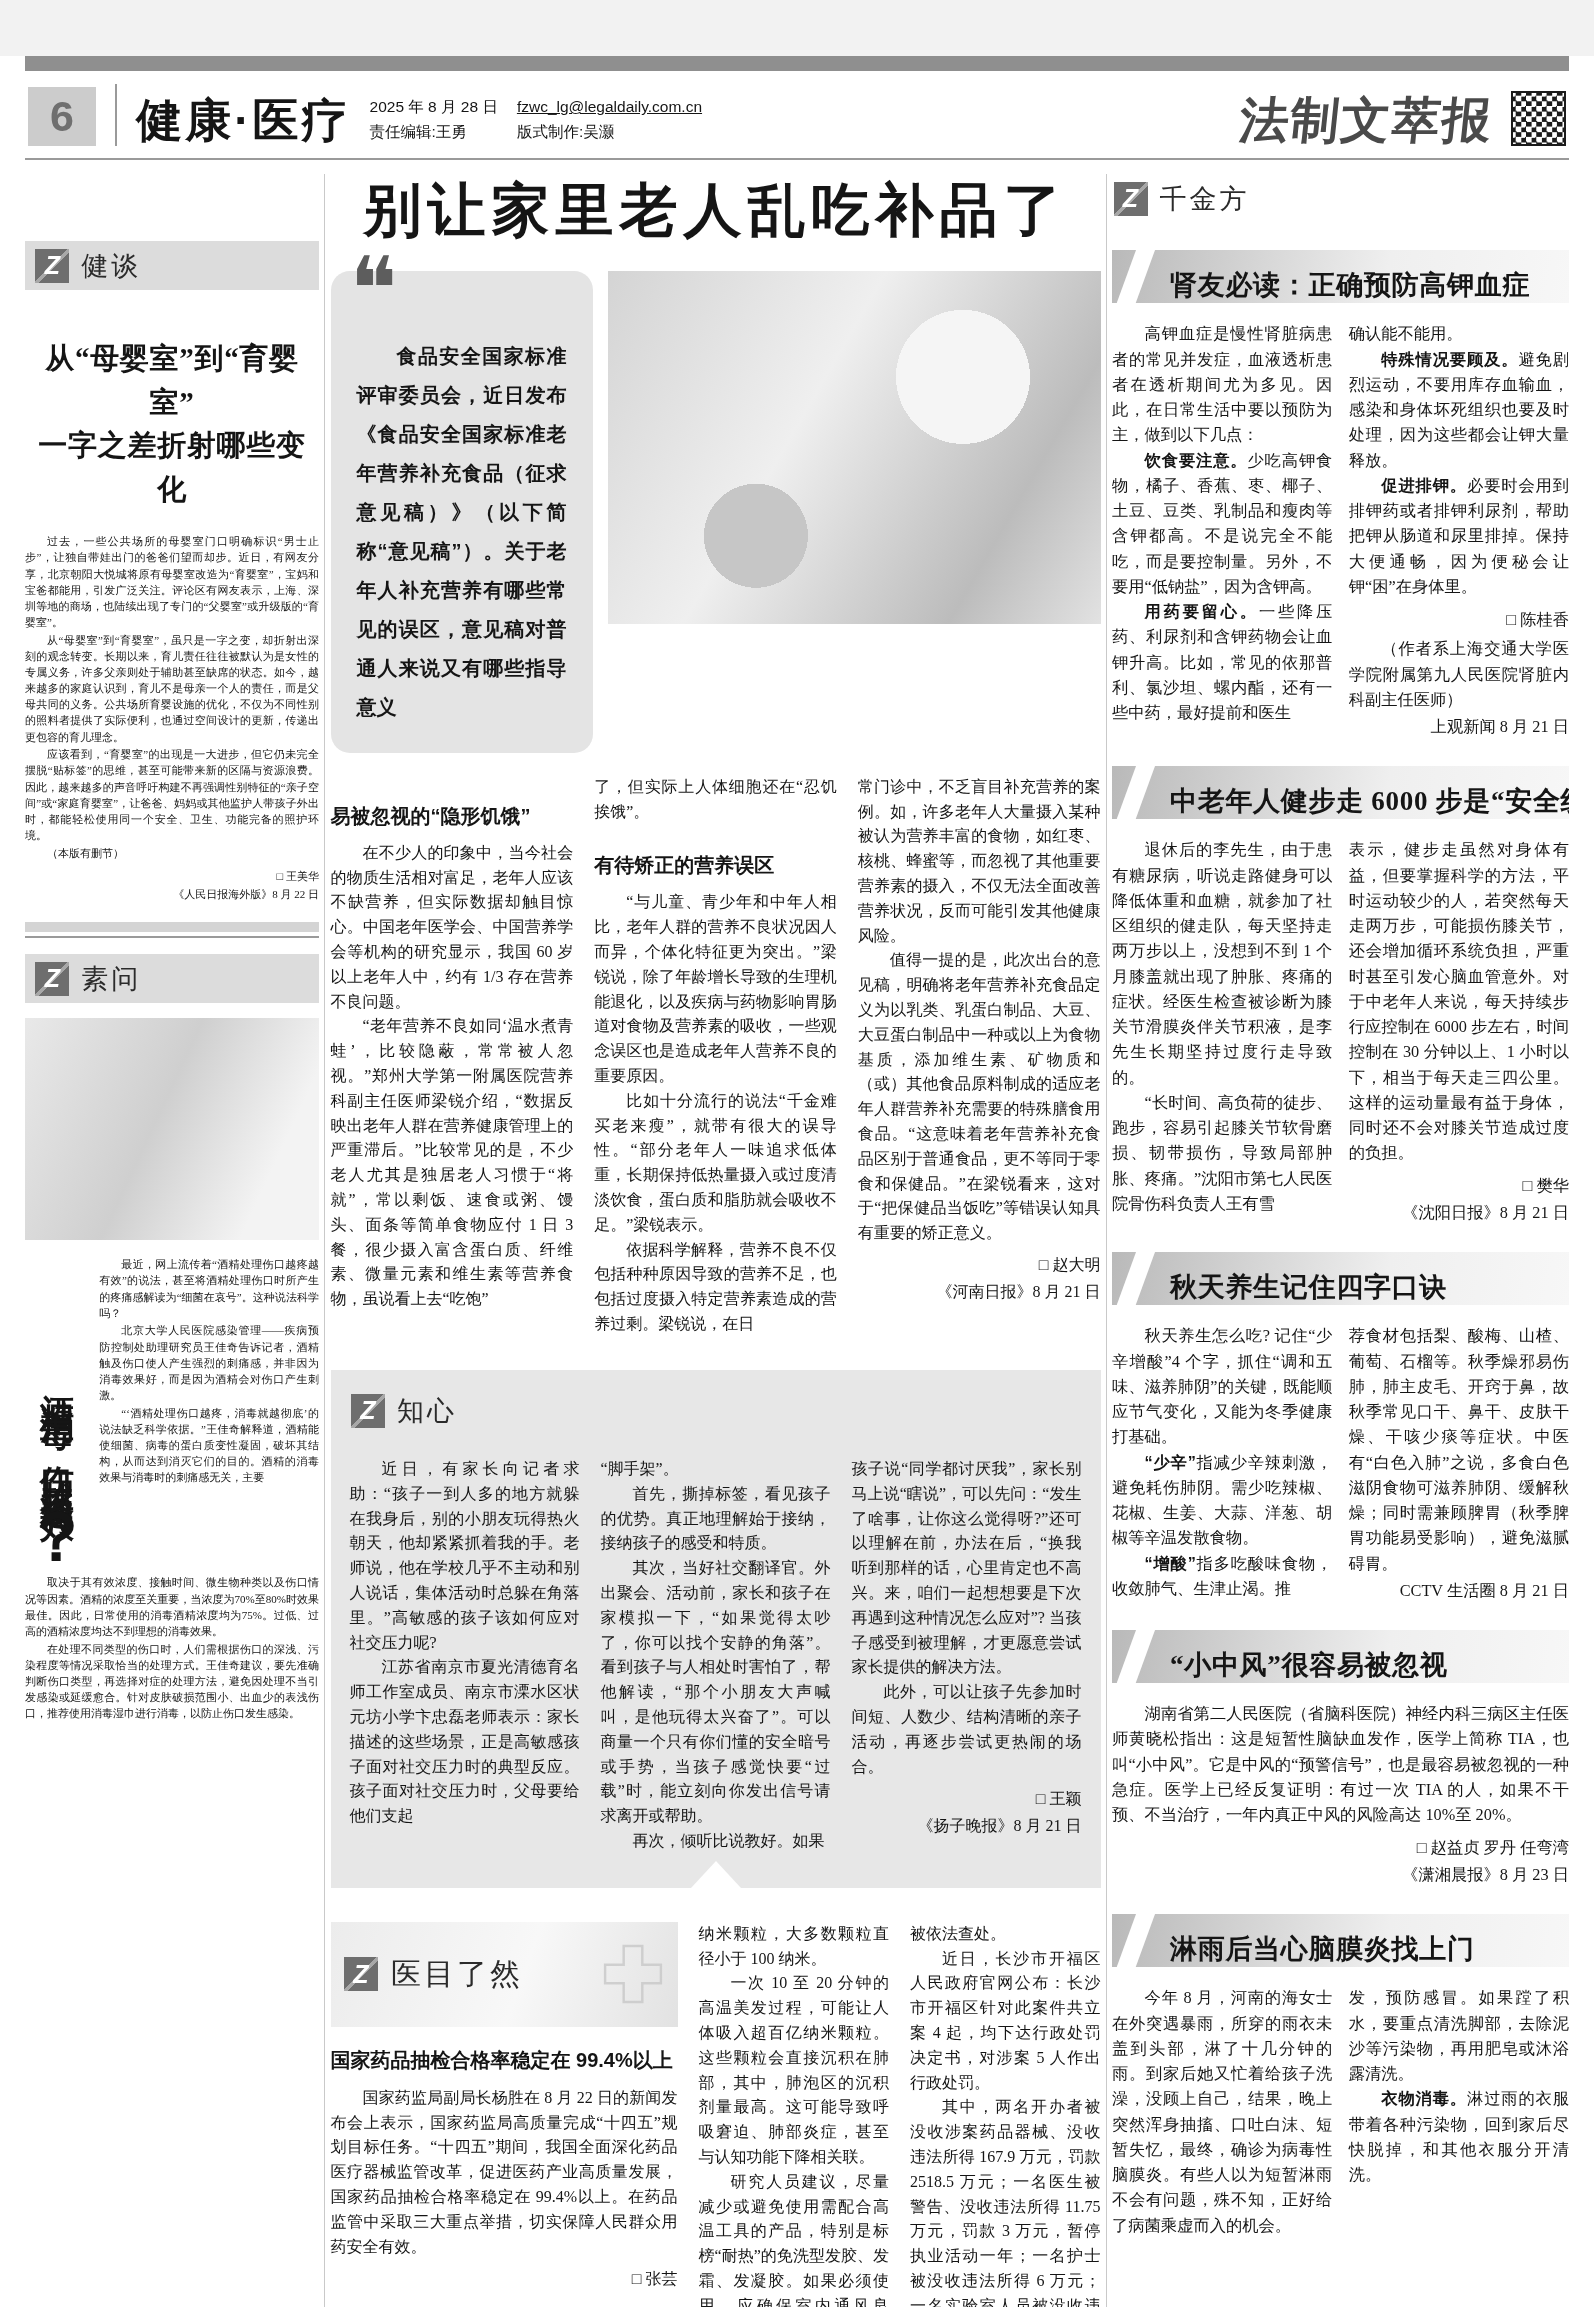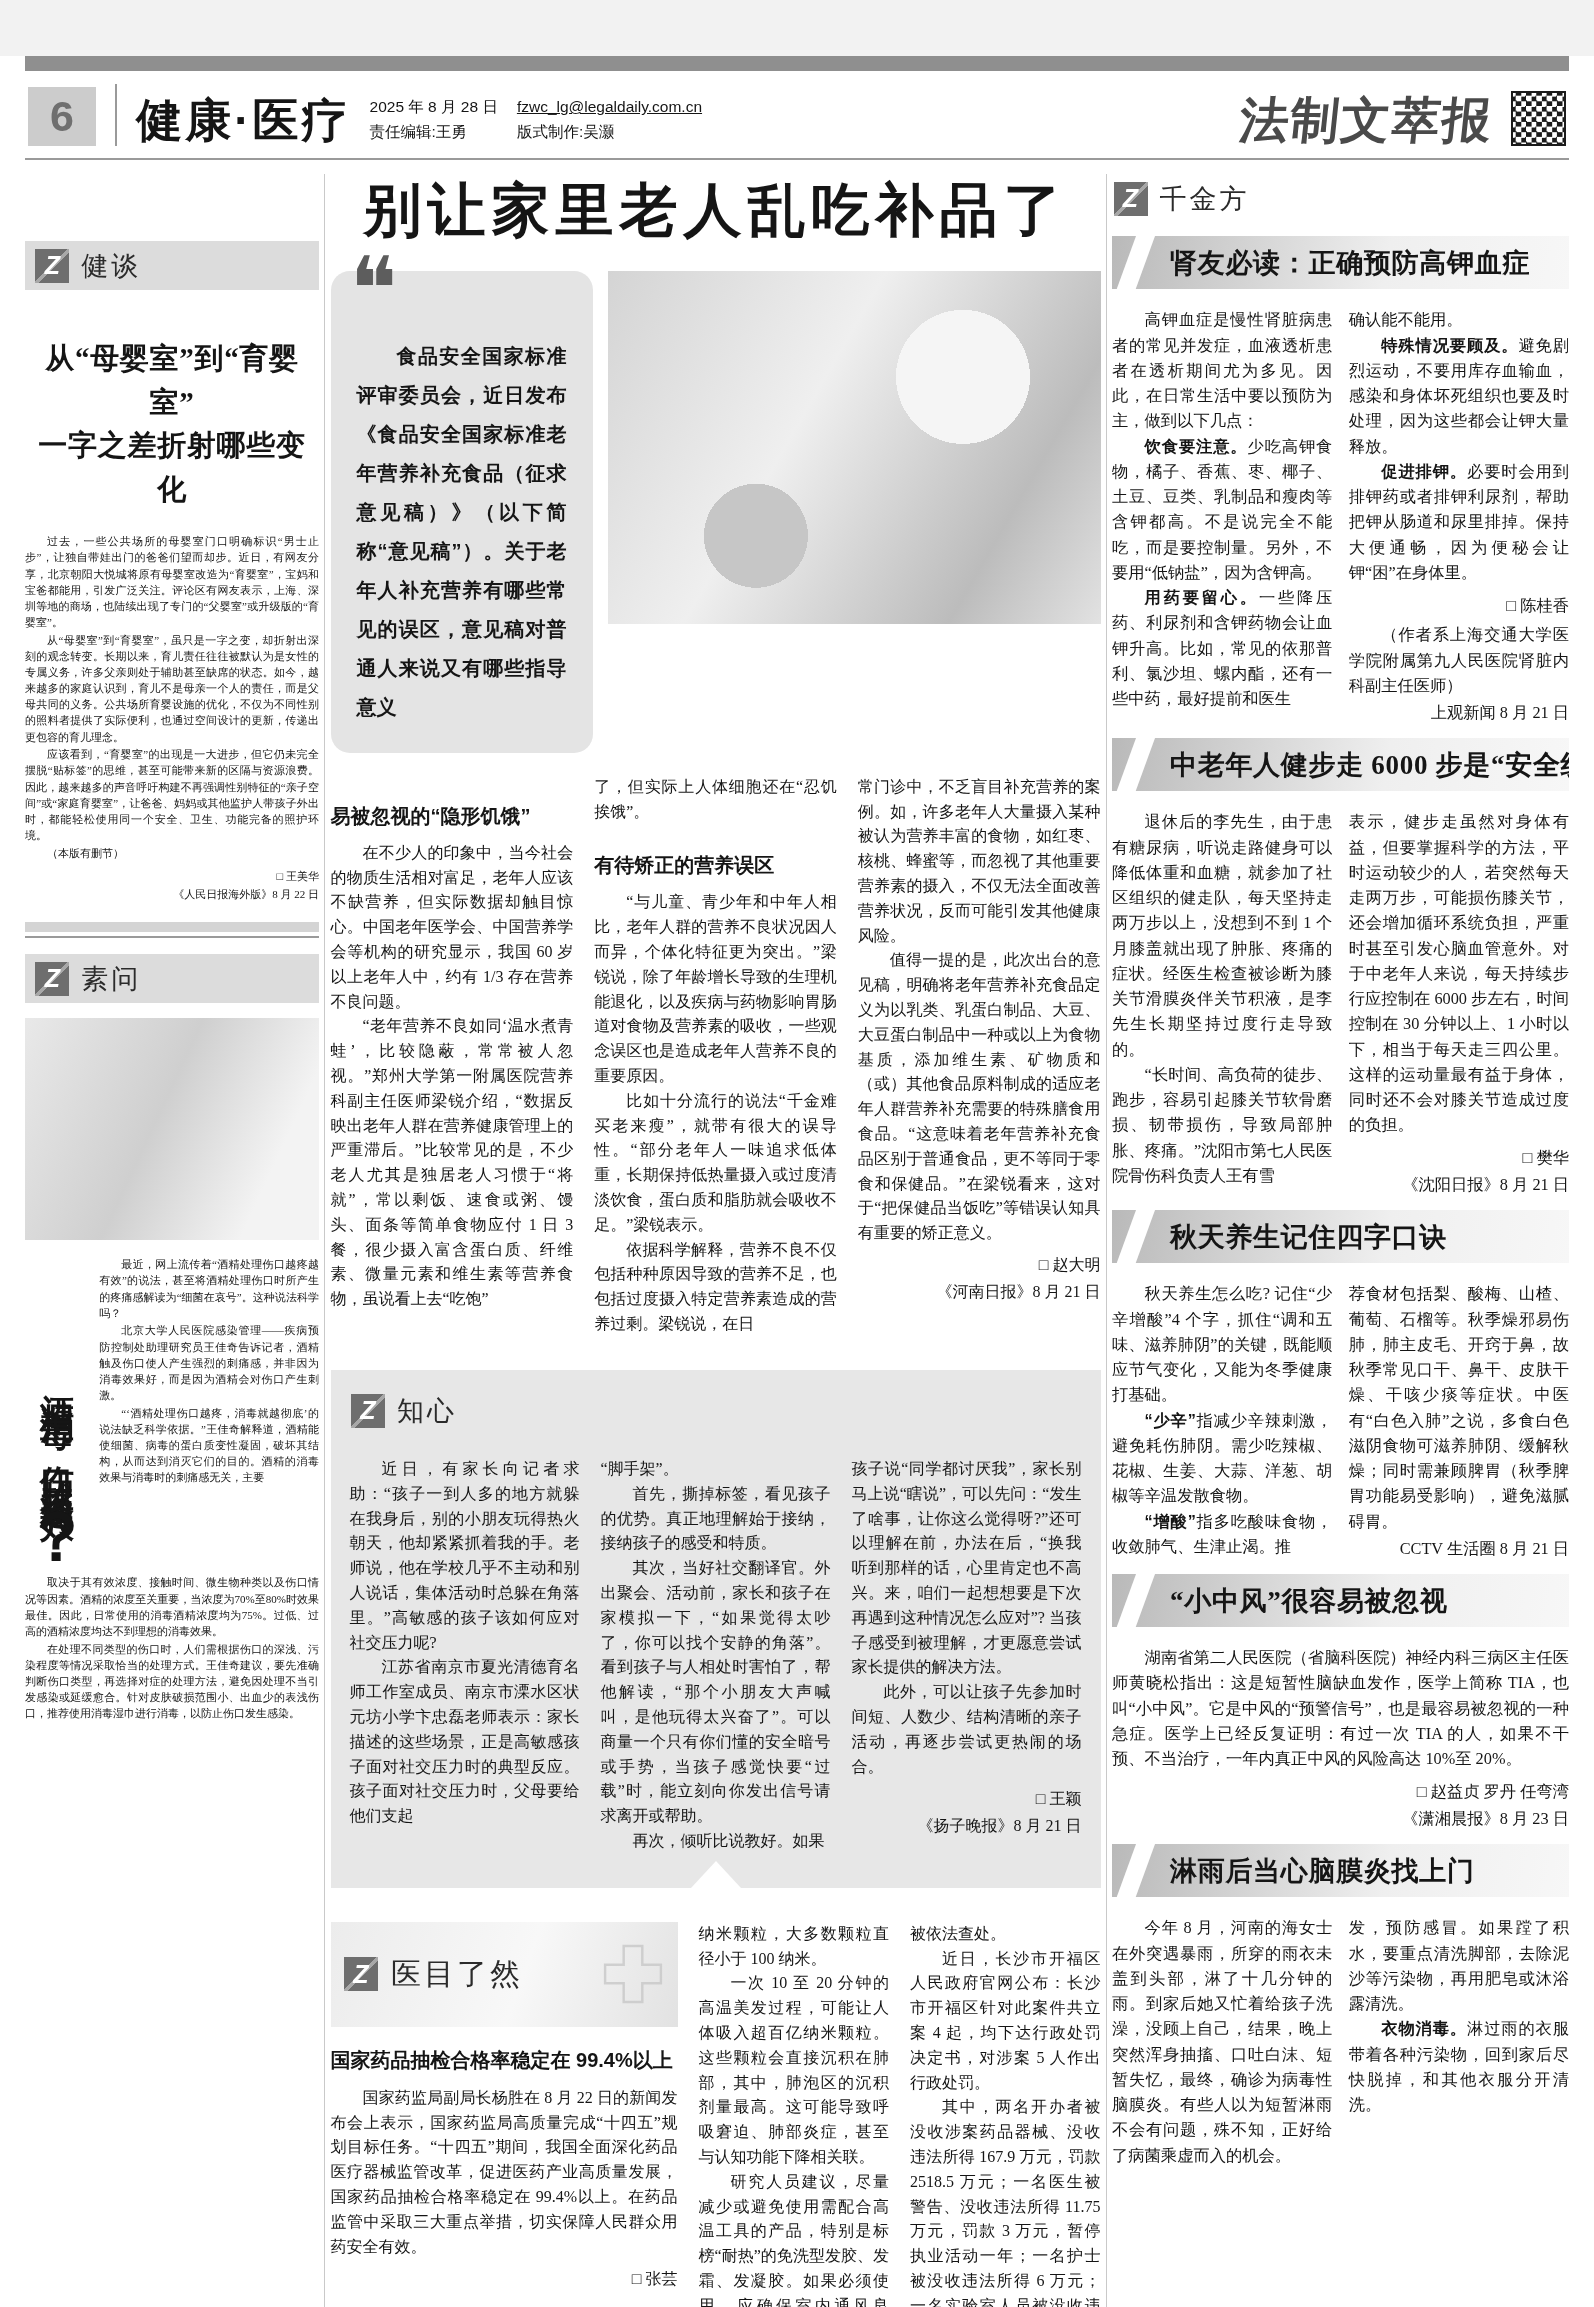--- a/index.html
+++ b/index.html
@@ -71,25 +71,25 @@
   .zx-headline{font-size:36px;font-weight:bold;text-align:center;margin:25px 0 30px;letter-spacing:1.5px;}
   
   .yimu{margin-top:34px;}
   .yimu-head{width:347px;height:105px;background:linear-gradient(110deg,#ececec,#f8f8f8 55%,#e2e2e2);
       display:flex;align-items:center;gap:13.3px;padding:0 13.3px;box-sizing:border-box;margin-bottom:19px;}
   .yimu-head .tagname{font-size:30px;}
   .cross-icon{margin-left:auto;opacity:.8;}
   .ym-title{font-family:"Liberation Sans",sans-serif;font-size:20px;font-weight:bold;line-height:1.45;margin:19px 0 11px;}
   .ym-title.first{margin-top:0;}
   
-  .rt-banner{position:relative;margin:13px 0 18px;height:53px;background:linear-gradient(100deg,#b9b9b9,#efefef 60%,#f7f7f7);
-      display:flex;align-items:center;overflow:hidden;}
+  .rt-banner{position:relative;margin:27px 0 18px;height:53px;background:linear-gradient(100deg,#b9b9b9,#efefef 60%,#f7f7f7);
+      display:flex;align-items:flex-end;overflow:hidden;}
   .rt-banner:before{content:"";position:absolute;left:15px;top:-7.4px;width:19px;height:120%;background:#ffffff;transform:skewX(-20deg);}
   .rt-banner span{padding-left:58px;font-size:27px;font-weight:bold;letter-spacing:0.7px;white-space:nowrap;}
-  .twocols{display:flex;gap:16.3px;font-size:16.3px;line-height:1.55;}
+  .twocols{display:flex;gap:16.3px;font-size:16.3px;line-height:1.55;justify-content:flex-end;}
   .rcol{flex:1;}
   .note-para{text-indent:2em;text-align:justify;margin-top:4.4px;}
 </style>
 </head>
 <body>
 
 <div class="page">
 
   <div class="top-rule"></div>
 

